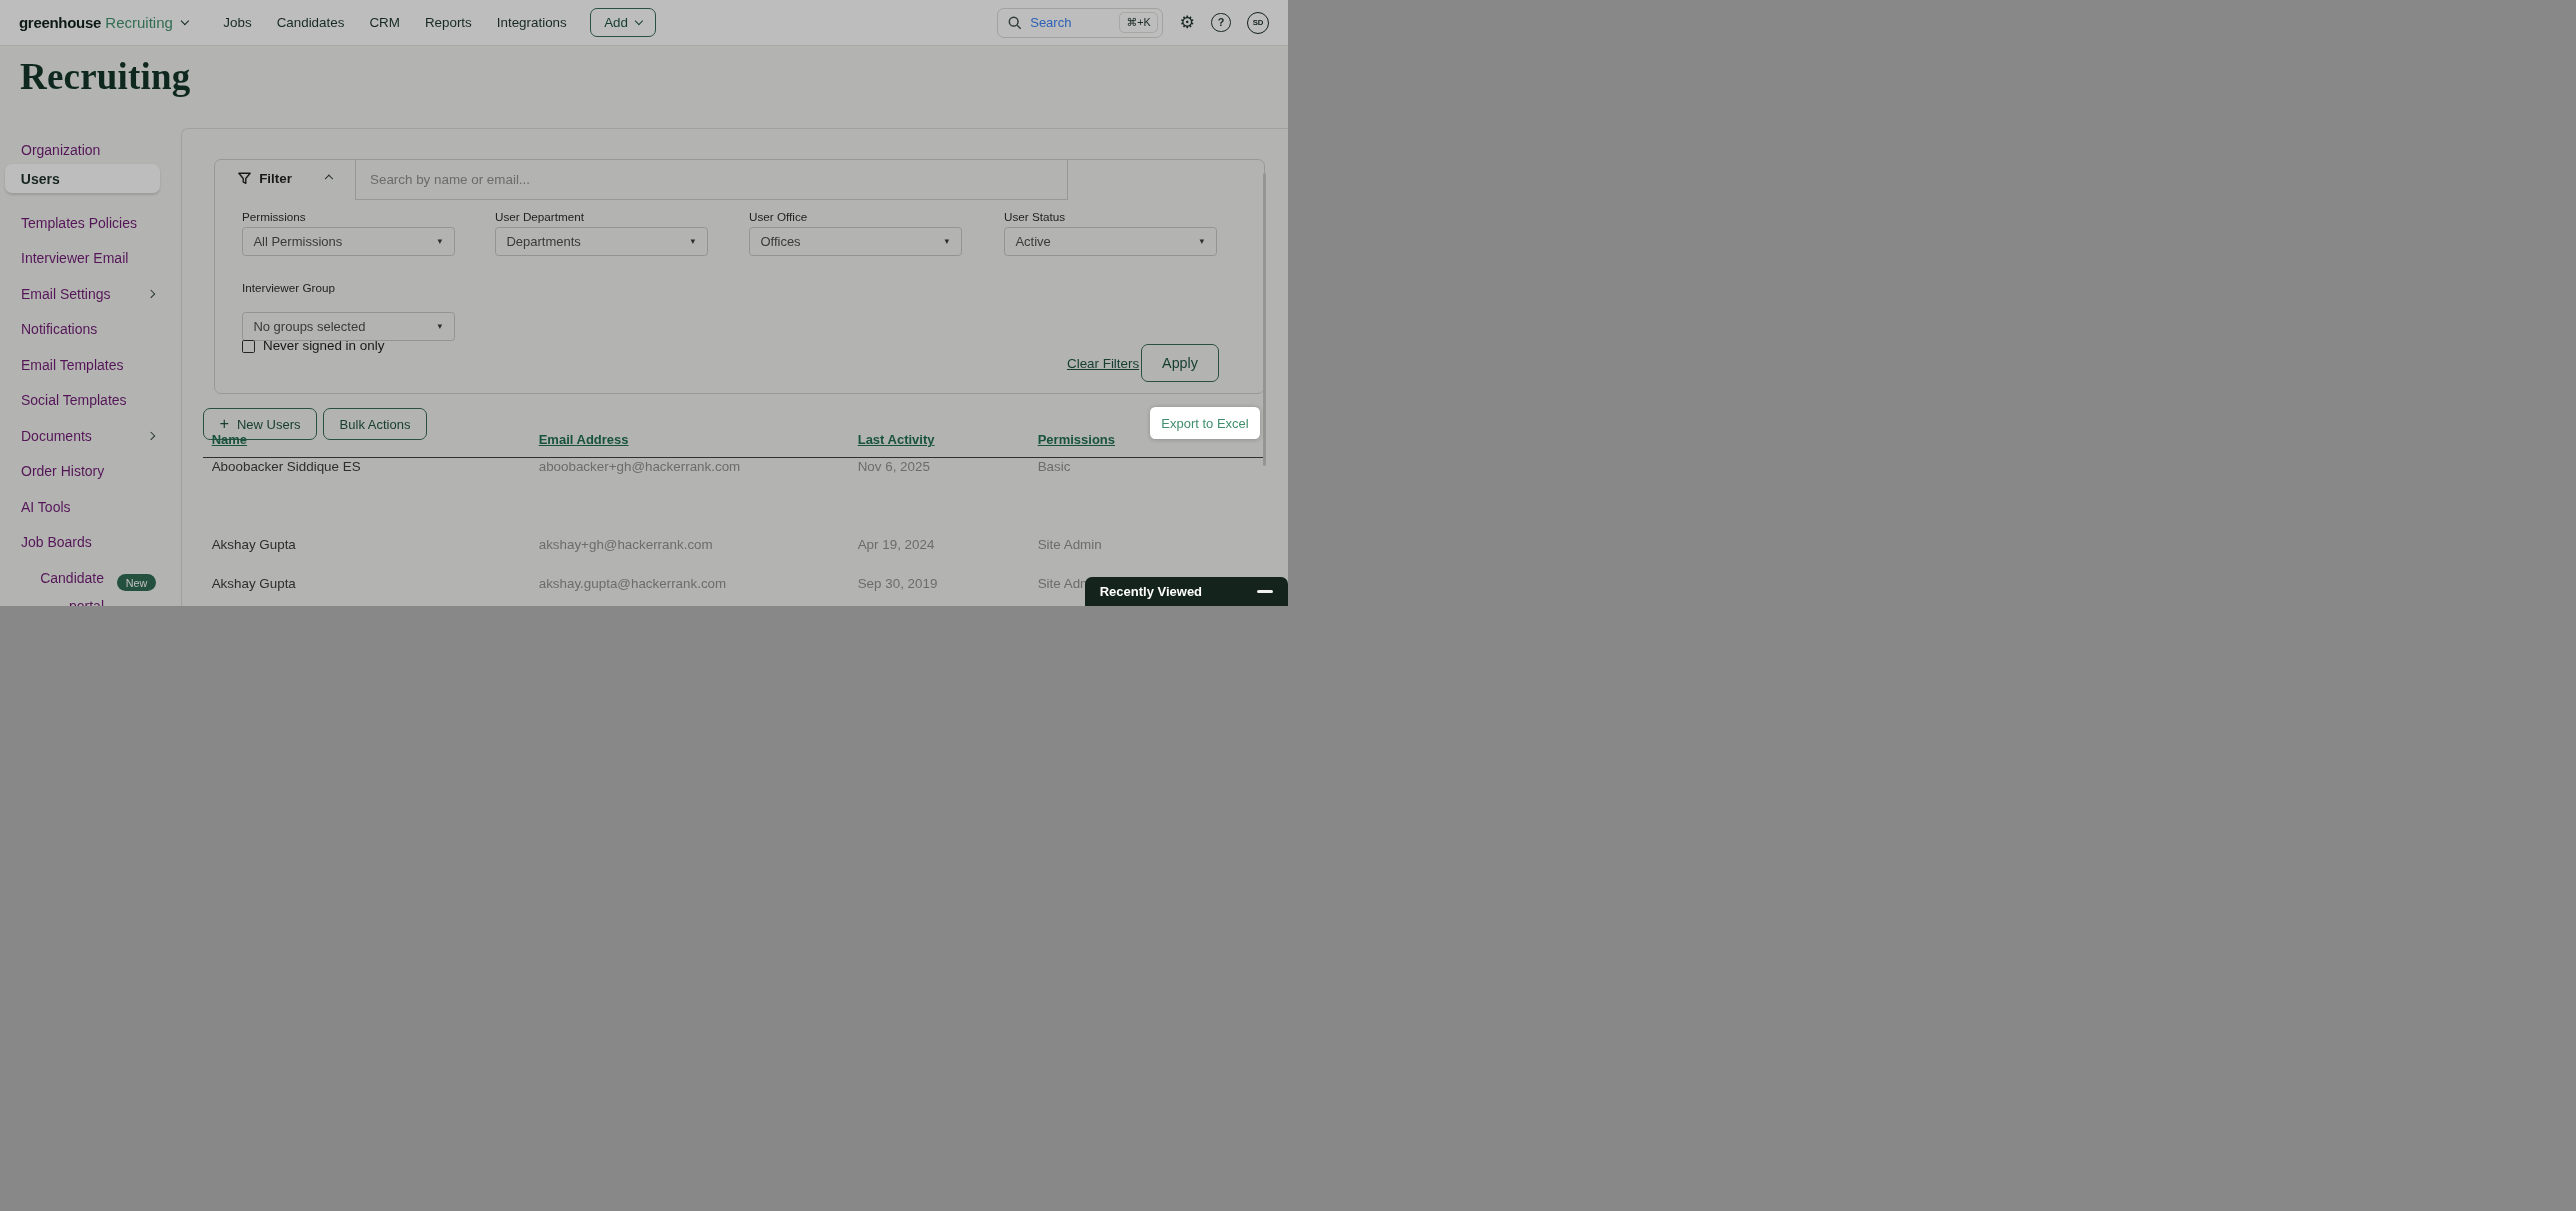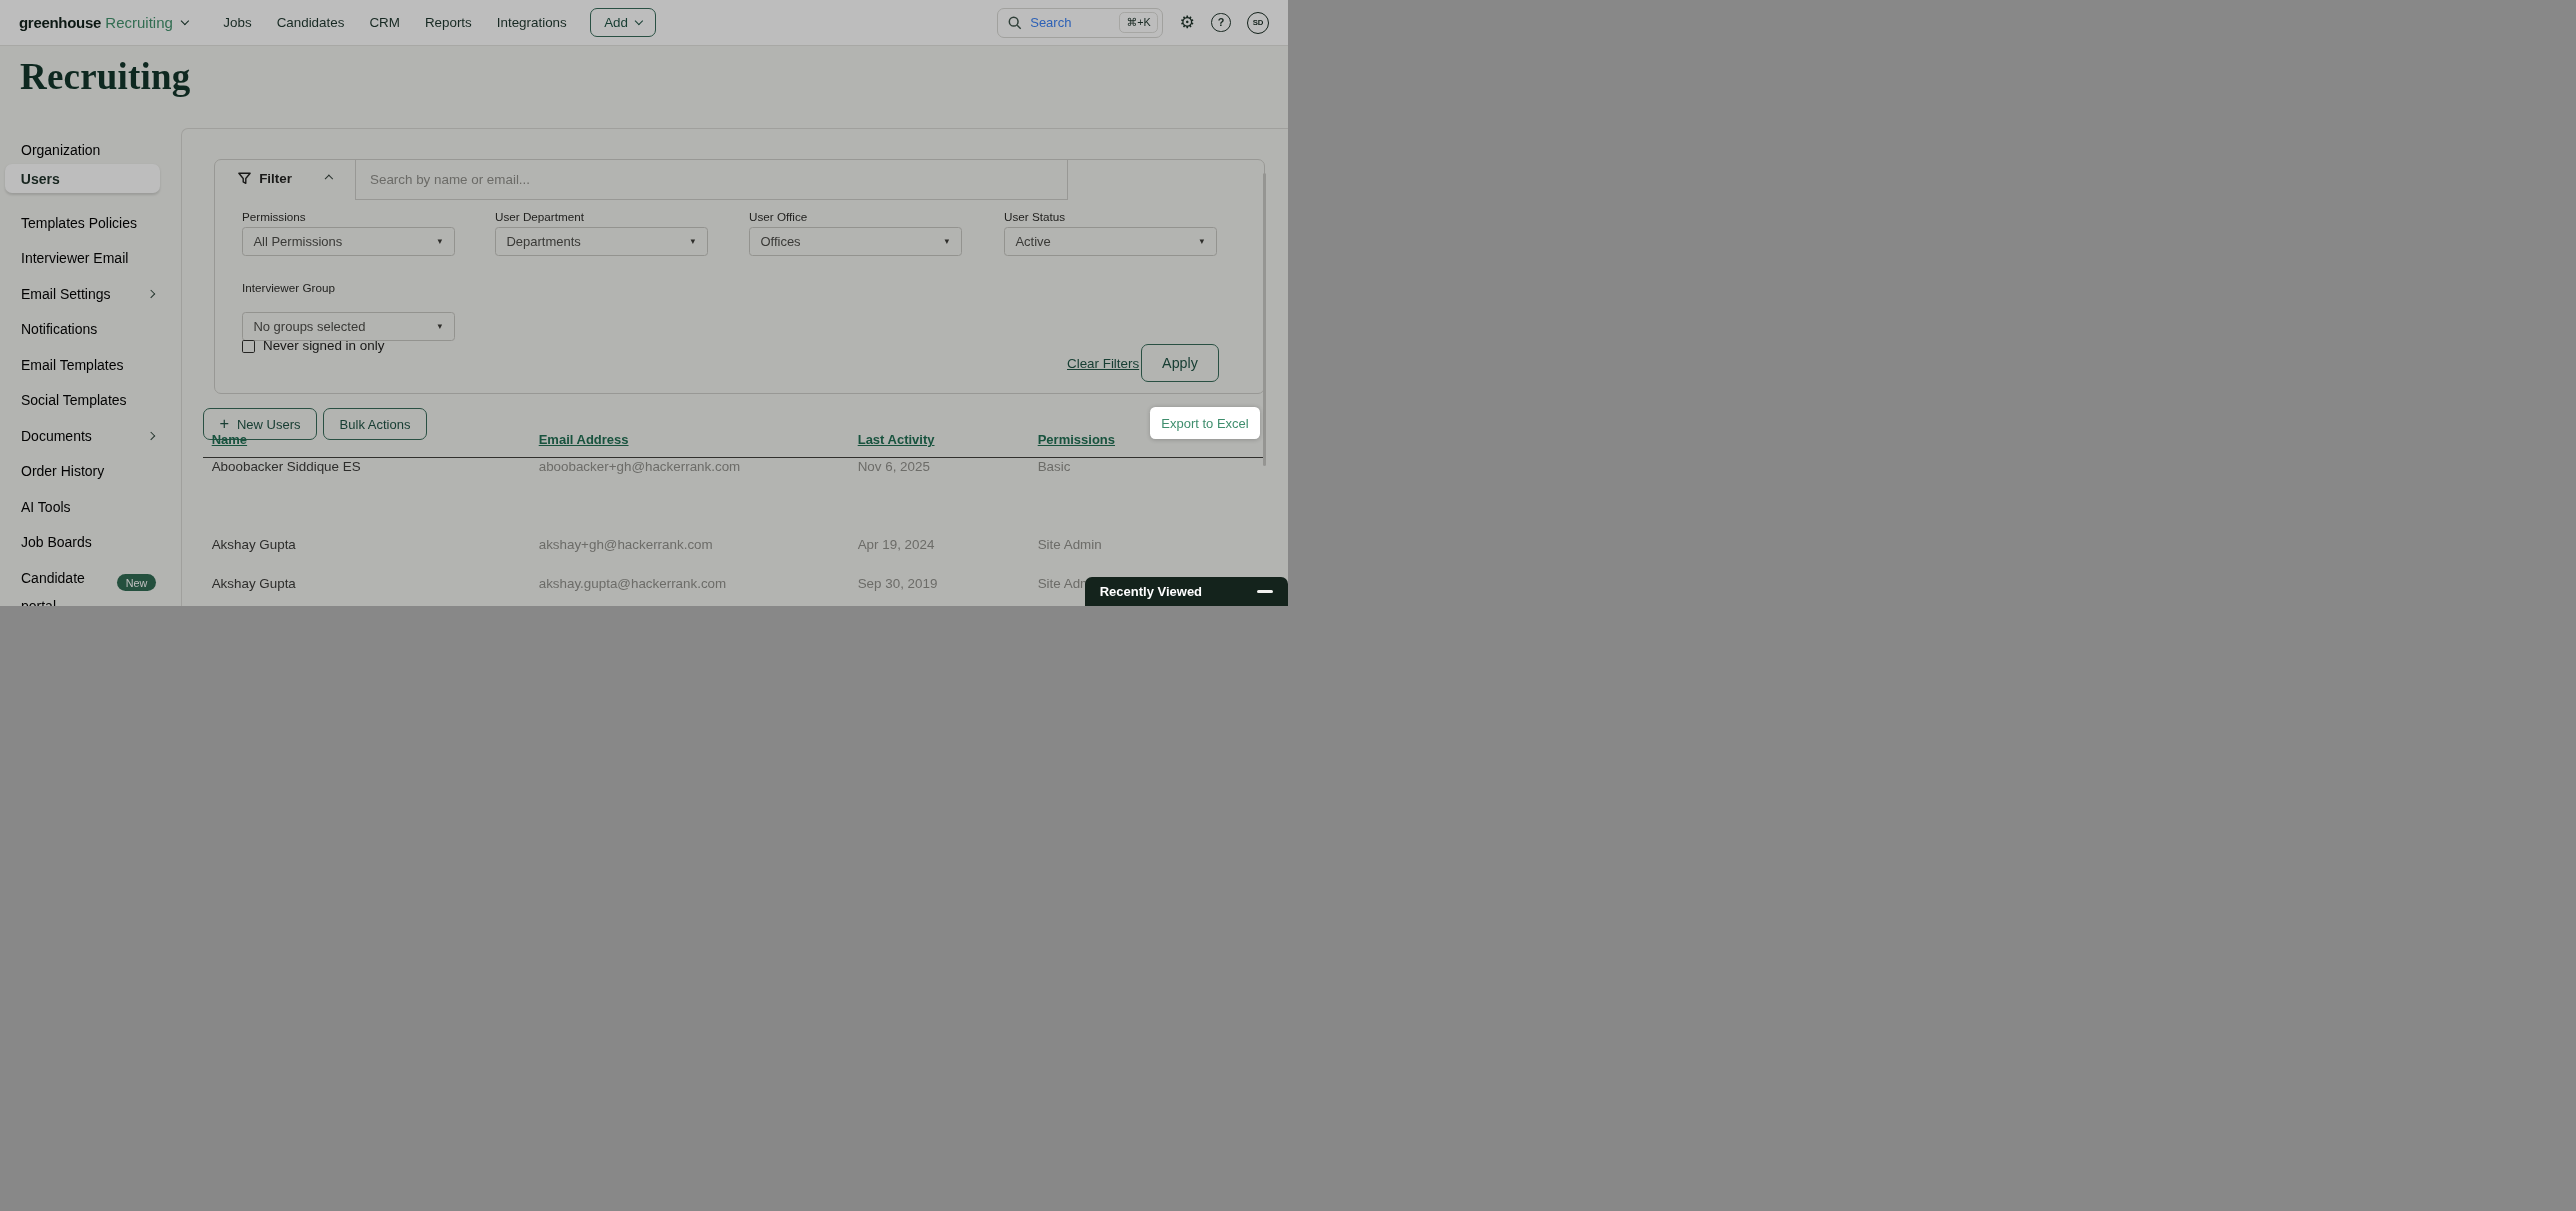--- a/index.html
+++ b/index.html
@@ -29,21 +29,21 @@
   .kbd{border:0.9px solid #e0e0dc;border-radius:5.2px;padding:2.6px 6px;font-size:10.8px;color:#22382f;background:#fff;}
   .icon-btn{color:#1d3229;font-size:17.3px;line-height:1;cursor:pointer;display:flex;align-items:center;}
   .help-circle{width:17.3px;height:17.3px;border:1.6px solid #1d3229;border-radius:50%;display:flex;
                align-items:center;justify-content:center;font-size:10.8px;font-weight:700;color:#1d3229;}
   .avatar{width:20px;height:20px;border:1.7px solid #15291f;border-radius:50%;display:flex;align-items:center;
           justify-content:center;font-size:7.8px;font-weight:700;color:#15291f;letter-spacing:-0.2px;cursor:pointer;}
   
   .page-title{position:absolute;left:20px;top:55px;margin:0;font-family:"Liberation Serif",serif;
               font-size:37px;font-weight:700;color:#103429;letter-spacing:0.2px;}
   
-  .side-item{position:absolute;left:21px;font-size:14px;color:#000000;font-weight:500;white-space:nowrap;cursor:pointer;}
+  .side-item{position:absolute;left:21px;font-size:14px;color:#701a75;font-weight:500;white-space:nowrap;cursor:pointer;text-align:right;}
   .side-active{position:absolute;left:5.2px;top:164px;width:155px;height:29px;background:#ffffff;border-radius:7px;
                box-shadow:0 1.7px 2.6px rgba(0,0,0,0.14);display:flex;align-items:center;padding-left:15.6px;
                box-sizing:border-box;font-size:14px;font-weight:700;color:#1c2f27;cursor:pointer;}
   .side-chev{position:absolute;color:#2f463c;}
   .badge-new{position:absolute;left:117px;top:574px;background:#2e6a52;color:#ffffff;font-size:10.8px;
              border-radius:8.7px;padding:2.6px 8.7px;font-weight:500;}
   .cand-wrap{width:83px;white-space:normal;line-height:2.0;}
   
   .main-panel{position:absolute;left:181px;top:128px;right:0;bottom:0;border-top:0.9px solid #d8d8d3;
               border-left:0.9px solid #d8d8d3;border-radius:7px 0 0 0;}

